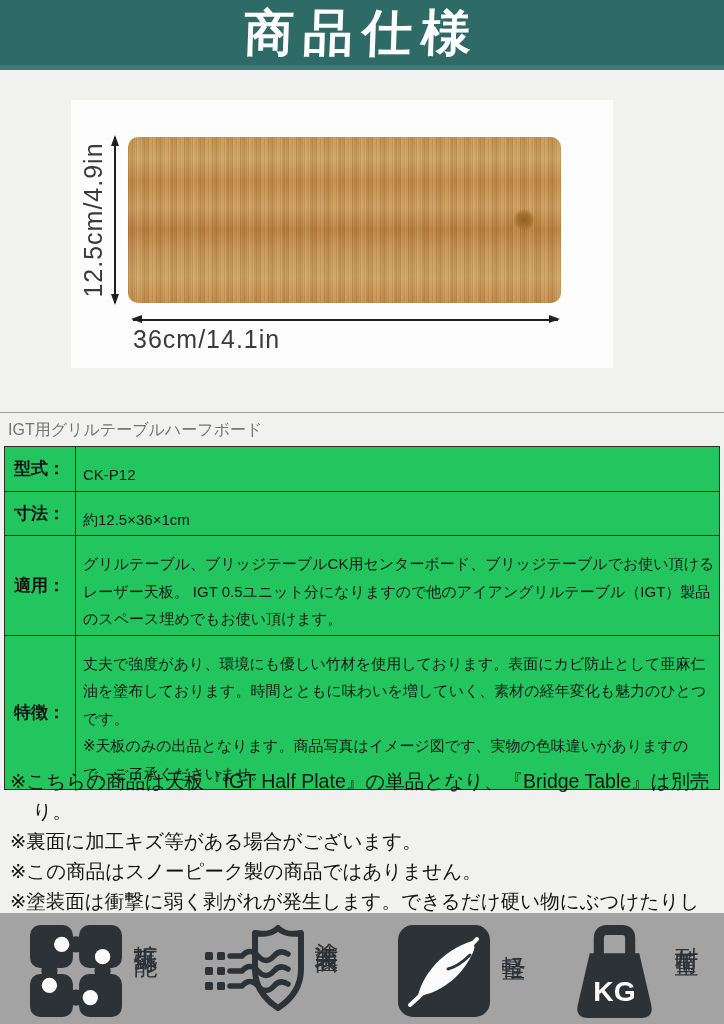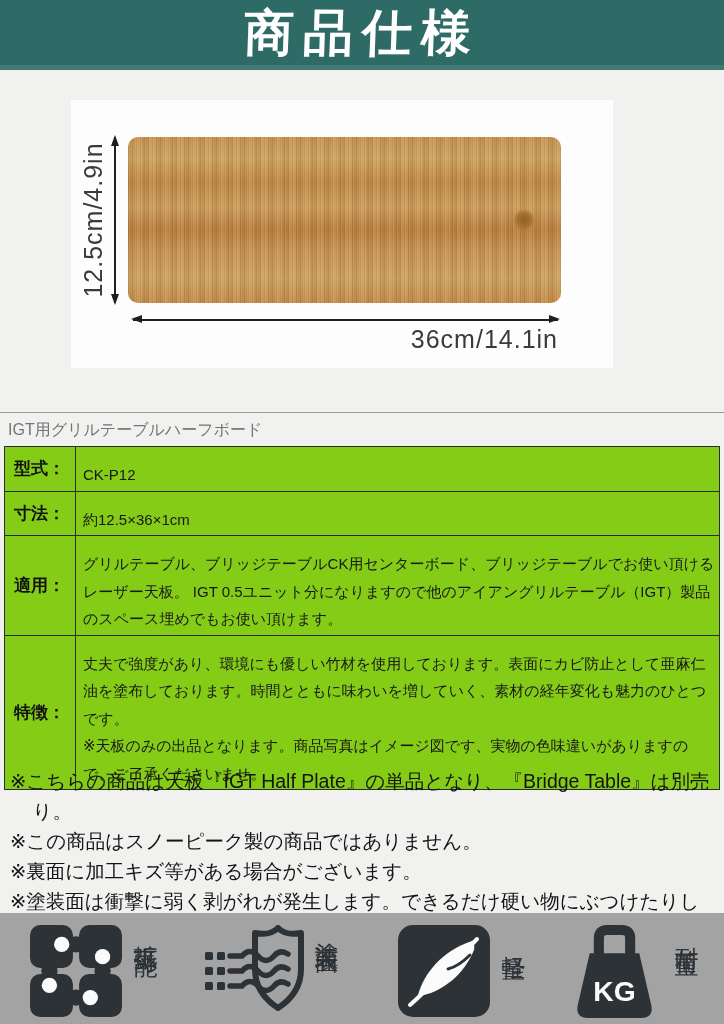--- a/index.html
+++ b/index.html
@@ -28,28 +28,28 @@
       border-left:4.5px solid transparent; border-right:4.5px solid transparent; border-bottom:11px solid #1f1f1f; }
   .v-arrow .arr-down { position:absolute; bottom:-2px; left:-3.5px; width:0; height:0;
       border-left:4.5px solid transparent; border-right:4.5px solid transparent; border-top:11px solid #1f1f1f; }
   .h-arrow { position:absolute; left:62px; top:219px; width:425px; height:2px; background:#1f1f1f; }
   .h-arrow .arr-left { position:absolute; left:-2px; top:-4.5px; width:0; height:0;
       border-top:4.5px solid transparent; border-bottom:4.5px solid transparent; border-right:11px solid #1f1f1f; }
   .h-arrow .arr-right { position:absolute; right:-2px; top:-4.5px; width:0; height:0;
       border-top:4.5px solid transparent; border-bottom:4.5px solid transparent; border-left:11px solid #1f1f1f; }
   .dim-v { position:absolute; left:-63px; top:105px; width:170px; height:30px; line-height:30px;
            text-align:center; transform:rotate(-90deg); font-size:25px; color:#3a3a3a; letter-spacing:1px; }
-  .dim-h { position:absolute; left:62px; top:225px; width:425px; text-align:right;
+  .dim-h { position:absolute; left:62px; top:225px; width:425px; text-align:left;
            font-size:25px; color:#3a3a3a; letter-spacing:1px; }
 
   
   .spec { position:absolute; left:0; top:412px; width:724px; }
   .spec .rule { border-top:1px solid #9b9b9b; }
   .spec-title { font-size:16px; color:#737373; padding:7px 6px 5px 8px; }
-  table.spec-table { border-collapse:collapse; margin-left:4px; width:716px; background:#84cc16; }
+  table.spec-table { border-collapse:collapse; margin-left:4px; width:716px; background:#22c55e; }
   table.spec-table th, table.spec-table td { border:1.5px solid #2B2B2B; vertical-align:middle; }
   table.spec-table th { width:71px; font-size:17px; font-weight:bold; color:#111;
                         text-align:left; padding:2px 2px 2px 9px; }
   table.spec-table td { font-size:15px; color:#181818; padding:14px 4px 2px 7px; line-height:27.5px;
                         white-space:pre-line; }
   tr.r-s th, tr.r-s td { height:28.5px; }
 
   
   .notes { position:absolute; left:10px; top:766px; width:707px; font-size:19.5px;
            line-height:30px; color:#141414; }
@@ -112,22 +112,22 @@
         <th>特徴：</th>
         <td>丈夫で強度があり、環境にも優しい竹材を使用しております。表面にカビ防止として亜麻仁油を塗布しております。時間とともに味わいを増していく、素材の経年変化も魅力のひとつです。
 ※天板のみの出品となります。商品写真はイメージ図です、実物の色味違いがありますので、ご了承くださいませ。</td>
       </tr>
     </tbody>
       </table>
   </div>
 
   <div class="notes">
     <div class="note">※こちらの商品は天板『IGT Half Plate』の単品となり、『Bridge Table』は別売り。</div>
+    <div class="note">※裏面に加工キズ等がある場合がございます。</div>
     <div class="note">※この商品はスノーピーク製の商品ではありません。</div>
-    <div class="note">※裏面に加工キズ等がある場合がございます。</div>
     <div class="note">※塗装面は衝撃に弱く剥がれが発生します。できるだけ硬い物にぶつけたりしないように取り扱って下さい。気になる方は購入をお控え下さい。</div>
   </div>
 
   <div class="features">
 
     <div class="feature f1">
       <svg width="92" height="92" viewBox="0 0 90 90">
         <g fill="#2D3237">
           <rect x="0" y="0" width="42" height="42" rx="10"></rect>
           <rect x="48" y="0" width="42" height="42" rx="10"></rect>

